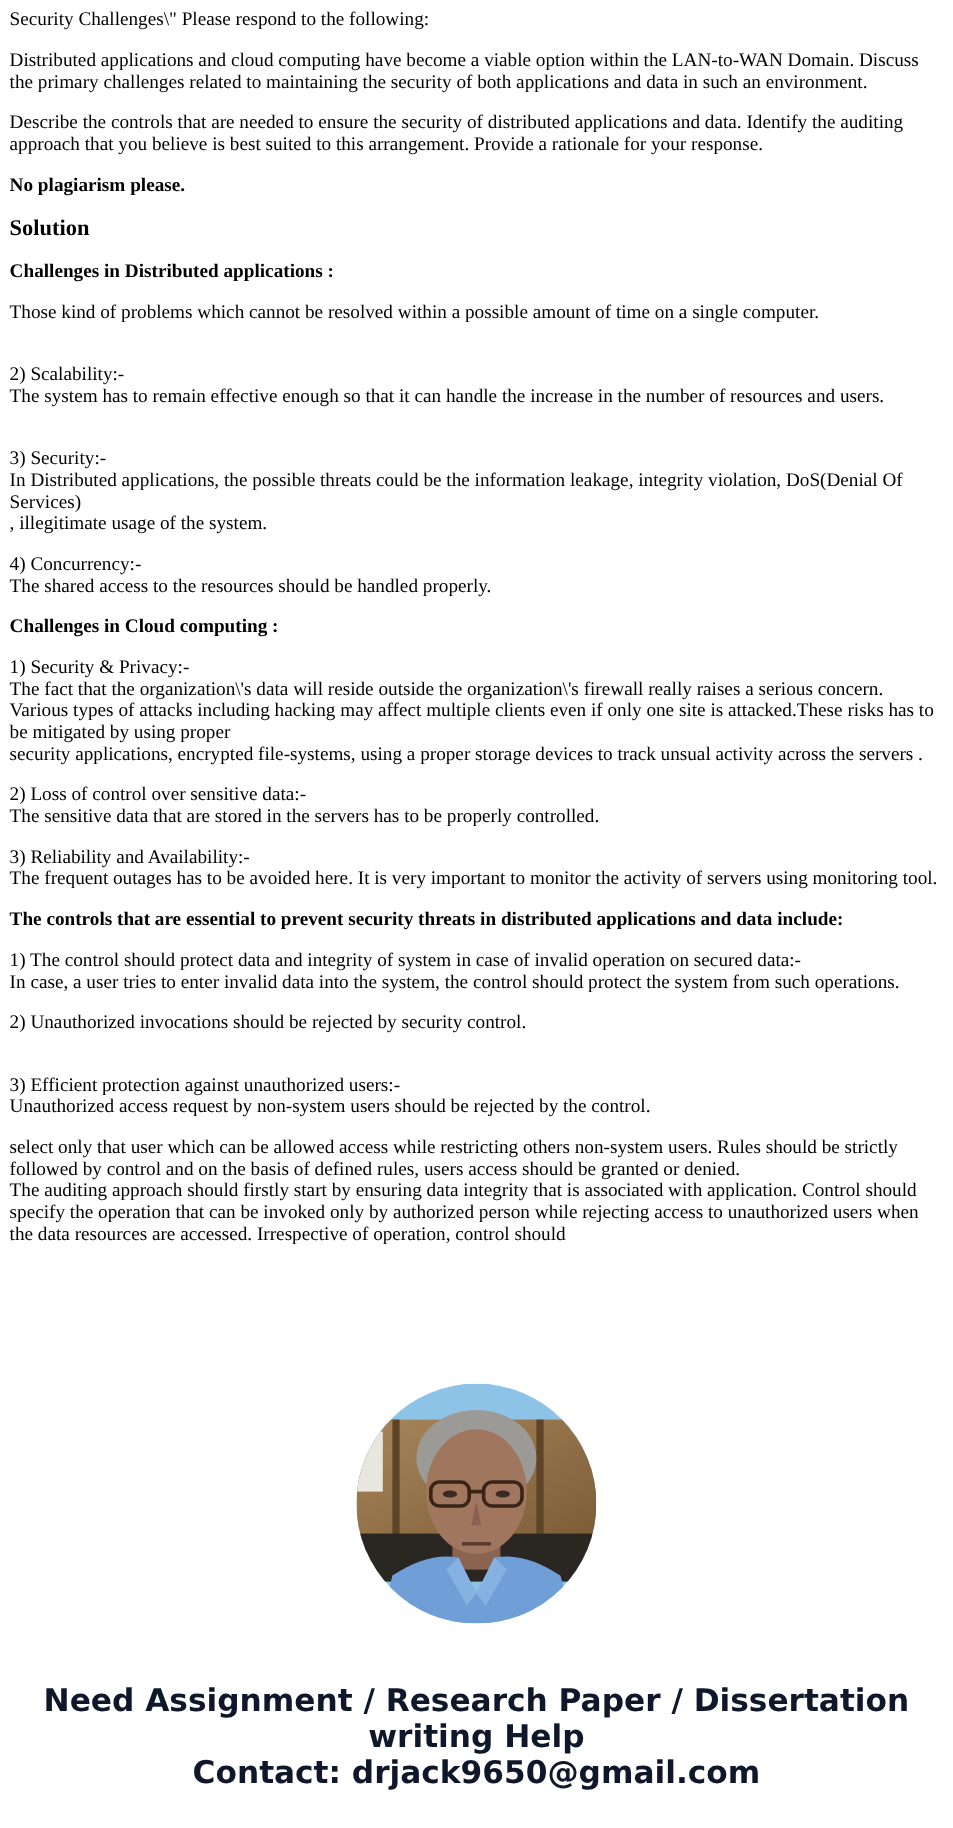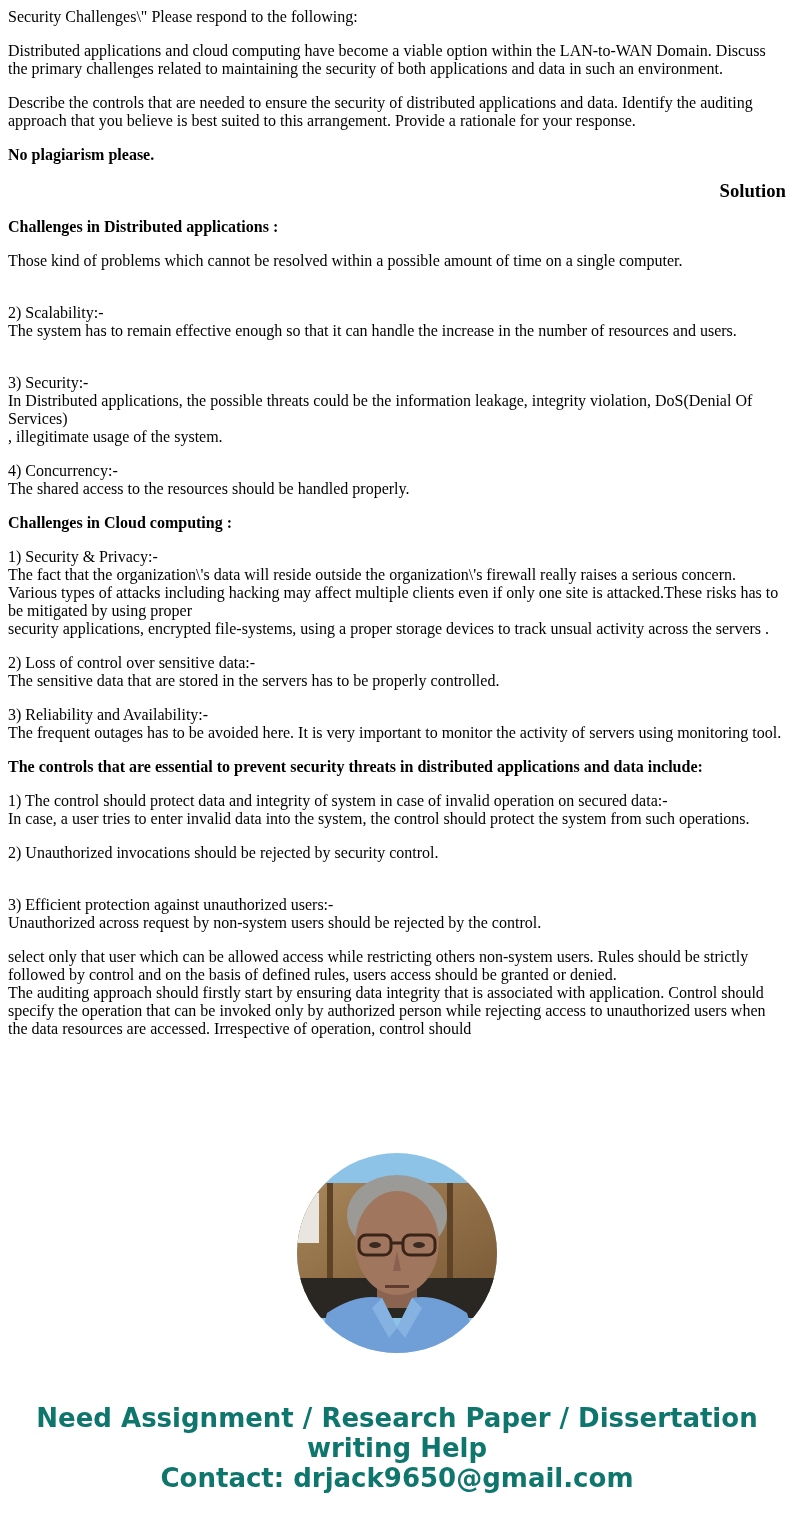--- a/index.html
+++ b/index.html
@@ -13,21 +13,20 @@
       position: relative;
     }
     .content { padding: 8px 8px 0 8px; }
     p { margin: 0 0 16px 0; }
     .bold { font-weight: bold; }
     h2.solution {
       font-size: 18.7px;
       line-height: 22px;
       font-weight: bold;
       margin: 0 0 16px 0;
-      text-align: right;
     }
     .block { display: block; }
     .gap { height: 18px; }
     .photo-wrap {
       position: absolute;
       left: 297px;
       top: 1153px;
       width: 200px;
       height: 200px;
       border-radius: 50%;
@@ -37,21 +36,21 @@
     .promo {
       position: absolute;
       left: 0;
       top: 1403px;
       width: 794px;
       text-align: center;
       font-family: "DejaVu Sans", sans-serif;
       font-weight: bold;
       font-size: 26px;
       line-height: 30px;
-      color: #0f766e;
+      color: #0f172a;
     }
   </style>
 </head>
 <body>
 
 <div class="content">
 
   <p>Security Challenges\" Please respond to the following:</p>
   <p>Distributed applications and cloud computing have become a viable option within the LAN-to-WAN Domain. Discuss the primary challenges related to maintaining the security of both applications and data in such an environment.</p>
   <p>Describe the controls that are needed to ensure the security of distributed applications and data. Identify the auditing approach that you believe is best suited to this arrangement. Provide a rationale for your response.</p>
@@ -108,21 +107,21 @@
     <span class="block">In case, a user tries to enter invalid data into the system, the control should protect the system from such operations.</span>
   </p>
 
   <p>
     <span class="block">2) Unauthorized invocations should be rejected by security control.</span>
     <span class="block gap"></span>
   </p>
 
   <p>
     <span class="block">3) Efficient protection against unauthorized users:-</span>
-    <span class="block">Unauthorized across request by non-system users should be rejected by the control.</span>
+    <span class="block">Unauthorized access request by non-system users should be rejected by the control.</span>
   </p>
 
   <p>
     <span class="block">select only that user which can be allowed access while restricting others non-system users. Rules should be strictly followed by control and on the basis of defined rules, users access should be granted or denied.</span>
     <span class="block">The auditing approach should firstly start by ensuring data integrity that is associated with application. Control should specify the operation that can be invoked only by authorized person while rejecting access to unauthorized users when the data resources are accessed. Irrespective of operation, control should</span>
   </p>
 </div>
 
 <div class="photo-wrap">
   <svg width="200" height="200" viewBox="0 0 200 200">

